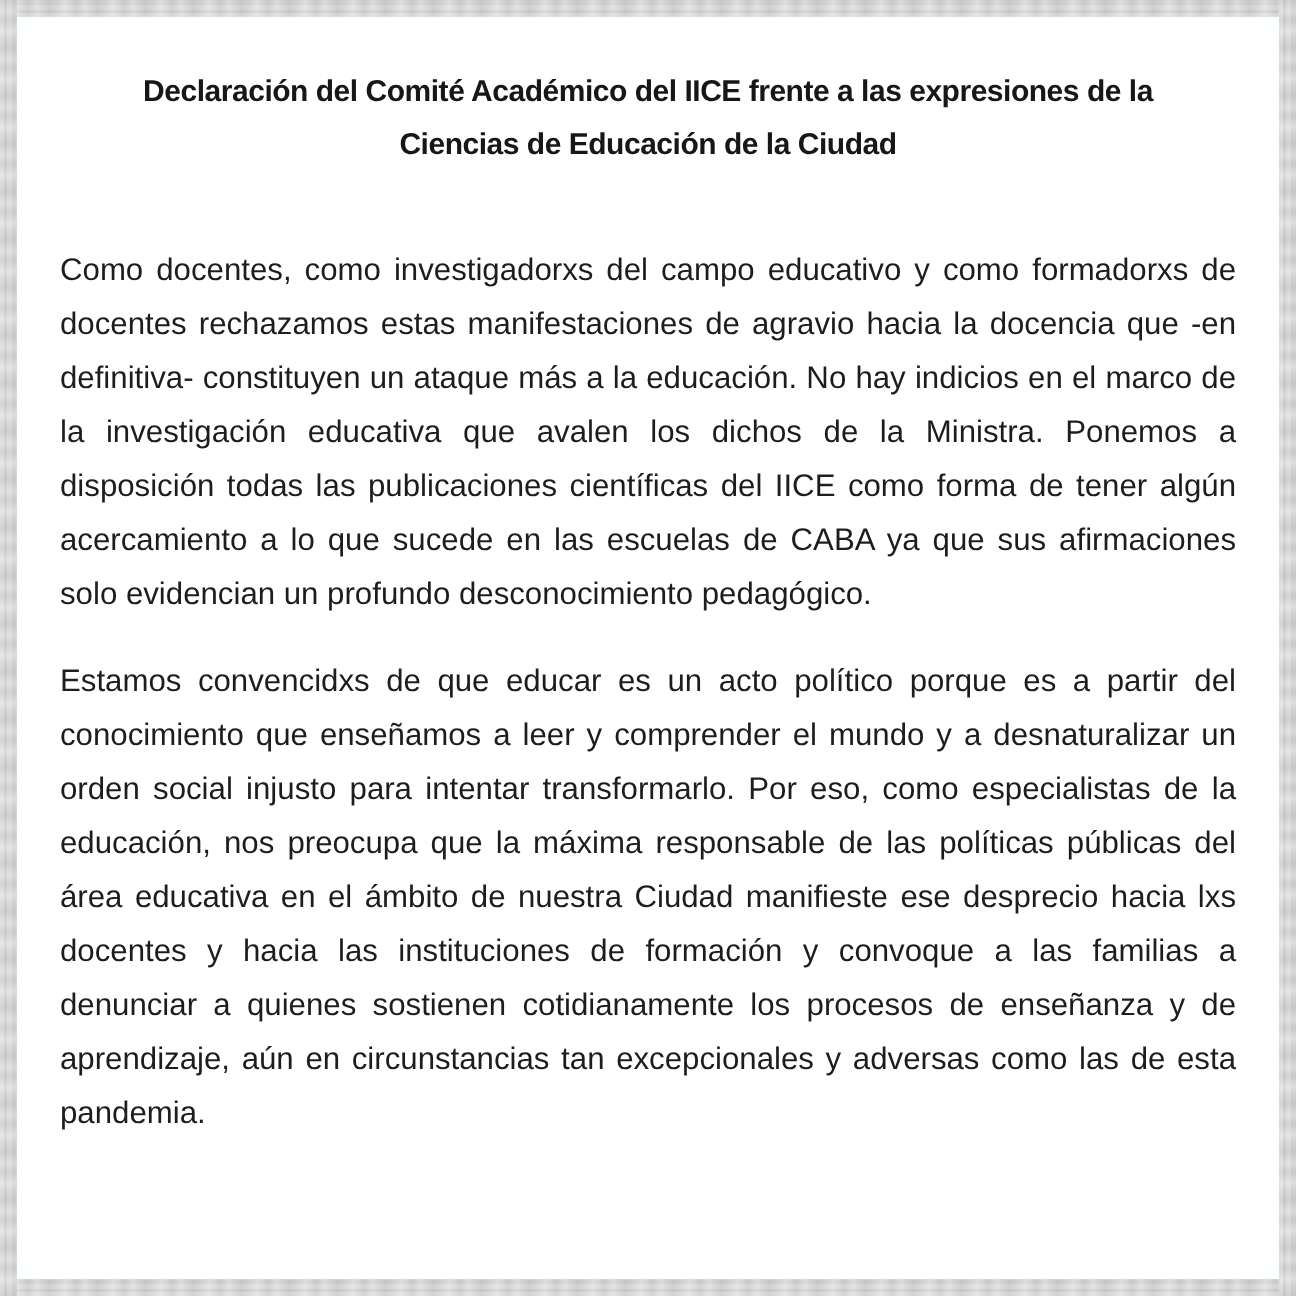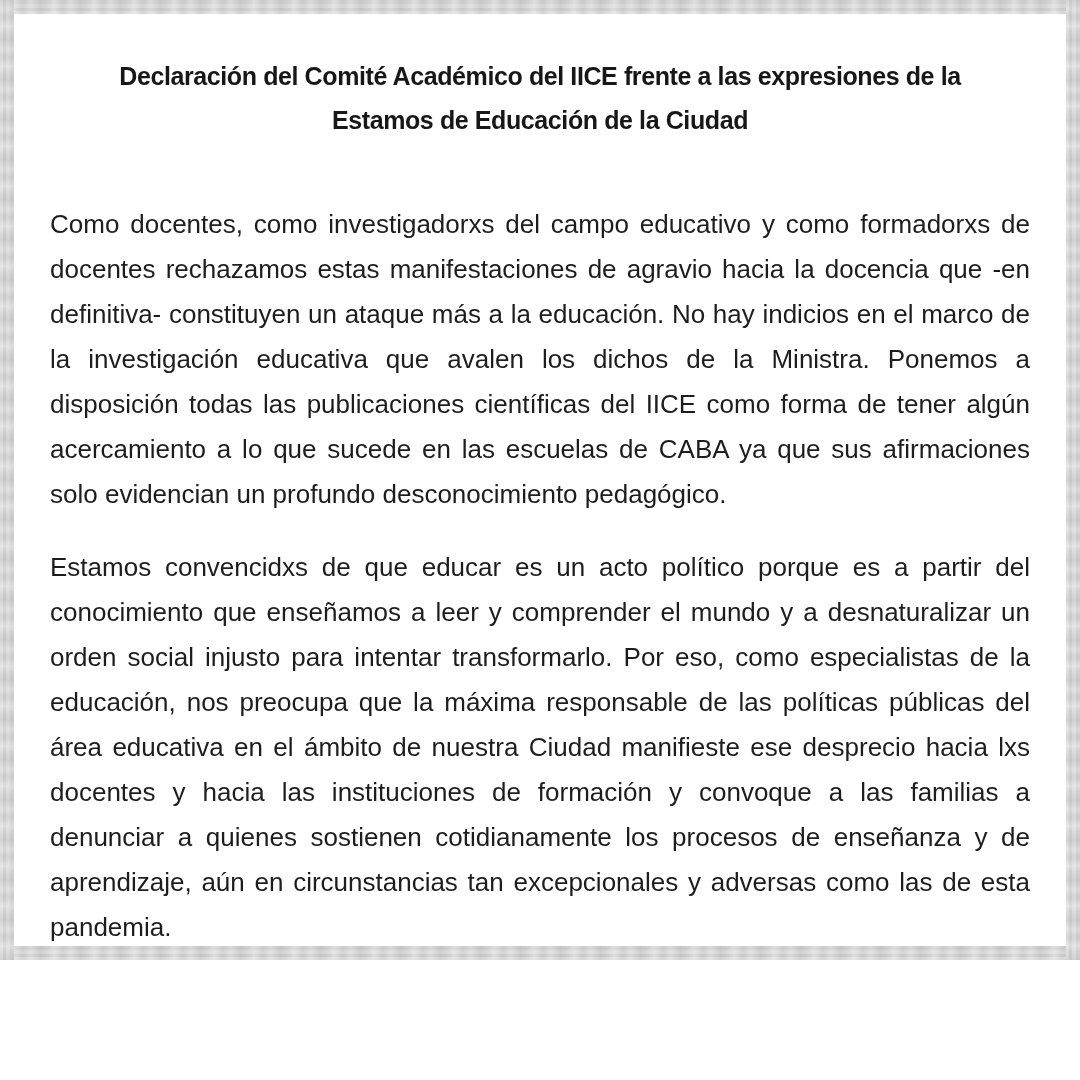--- a/index.html
+++ b/index.html
@@ -3,21 +3,21 @@
 <meta charset="utf-8">
 <style>
   html, body {
     margin: 0;
     padding: 0;
     background: #ffffff;
   }
   .canvas {
     position: relative;
     width: 1080px;
-    height: 960px;
+    height: 1080px;
     background: #5eead4;
     overflow: hidden;
     font-family: "Liberation Sans", "DejaVu Sans", sans-serif;
   }
   
   .edge {
     position: absolute;
     background-color: #d8d8d8;
   }
   .edge.horizontal {
@@ -88,21 +88,21 @@
 
   <div class="edge horizontal top"></div>
   <div class="edge horizontal bottom"></div>
   <div class="edge vertical left"></div>
   <div class="edge vertical right"></div>
 
   <div class="page">
 
     <h1 class="doc-title">
       <div>Declaración del Comité Académico del IICE frente a las expresiones de la</div>
-      <div>Estamos de Educación de la Ciudad</div>
+      <div>Ciencias de Educación de la Ciudad</div>
     </h1>
 
     <div class="doc-body">
       <p>Como docentes, como investigadorxs del campo educativo y como formadorxs de docentes rechazamos estas manifestaciones de agravio hacia la docencia que -en definitiva- constituyen un ataque más a la educación.  No hay indicios en el marco de la investigación educativa que avalen los dichos de la Ministra. Ponemos a disposición todas las publicaciones científicas del IICE como forma de tener algún acercamiento a lo que sucede en las escuelas de CABA ya que sus afirmaciones solo evidencian un profundo desconocimiento pedagógico.</p>
       <p>Estamos convencidxs de que educar es un acto político porque es a partir del conocimiento que enseñamos a leer y comprender el mundo y a desnaturalizar un orden social injusto para intentar transformarlo. Por eso, como especialistas de la educación, nos preocupa que la máxima responsable de las políticas públicas del área educativa en el ámbito de nuestra Ciudad manifieste ese desprecio hacia lxs docentes y hacia las instituciones de formación y convoque a las familias a denunciar a quienes sostienen cotidianamente los procesos de enseñanza y de aprendizaje, aún en circunstancias tan excepcionales y adversas como las de esta pandemia.</p>
     </div>
 
   </div>
 </div>
 

